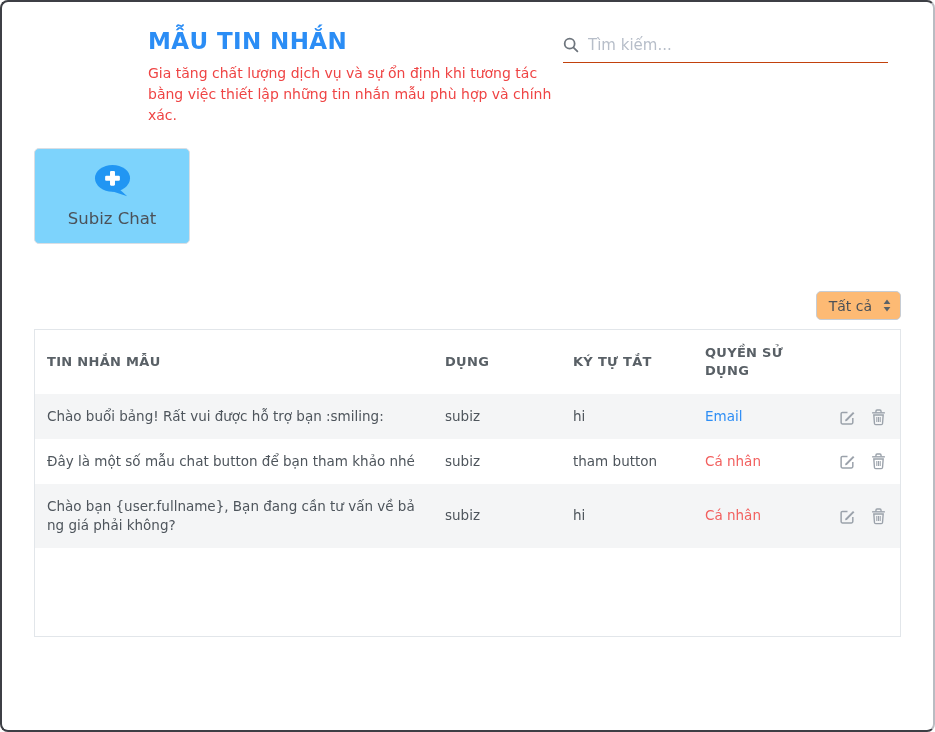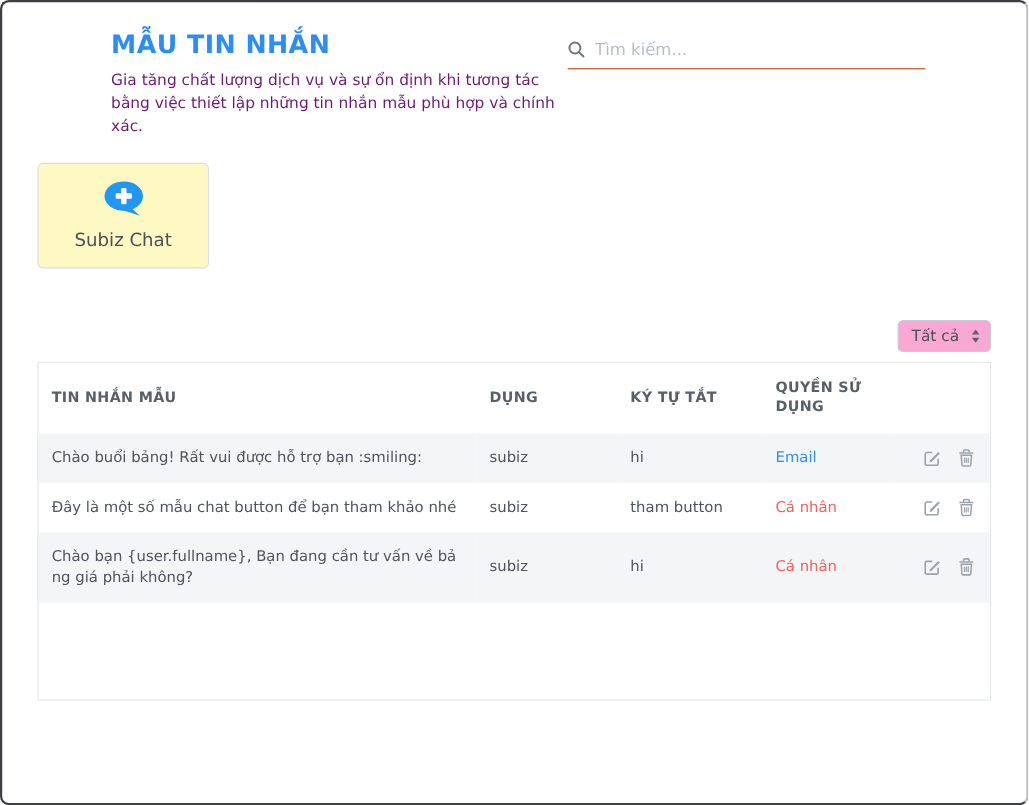--- a/index.html
+++ b/index.html
@@ -17,36 +17,36 @@
     background: #ffffff;
     overflow: hidden;
     position: relative;
   }
   .page {
     padding: 26px 32px 0 32px;
   }
   
   .header-row {
     display: flex;
-    justify-content: center;
+    justify-content: flex-end;
     align-items: flex-start;
     margin-left: 20px;
   }
   .page-title {
     font-size: 23px;
     font-weight: 600;
     color: #2b8df5;
     letter-spacing: 0.4px;
   }
   .page-subtitle {
     margin-top: 9px;
     width: 415px;
     font-size: 14px;
     line-height: 1.5;
-    color: #701a75;
+    color: #ef4444;
   }
   .search-box {
     margin-top: 8px;
     margin-right: 13px;
     width: 325px;
     display: flex;
     align-items: center;
     gap: 9px;
     border-bottom: 1px solid #c2410c;
     padding-bottom: 8px;
@@ -65,21 +65,21 @@
   .cards-row {
     margin-top: 22px;
     display: flex;
     gap: 19px;
   }
   .card-btn {
     width: 156px;
     height: 96px;
     border: 1px solid #d9dee4;
     border-radius: 5px;
-    background: #fef9c3;
+    background: #7dd3fc;
     display: flex;
     flex-direction: column;
     align-items: center;
     justify-content: center;
     gap: 11px;
     cursor: pointer;
   }
   .card-btn .card-label {
     font-size: 16.5px;
     color: #4b5158;
@@ -95,21 +95,21 @@
     height: 29px;
     min-width: 73px;
     padding: 0 9px 0 12px;
     border: 1px solid #c6ccd4;
     border-radius: 5px;
     display: inline-flex;
     align-items: center;
     gap: 11px;
     font-size: 14px;
     color: #4b5158;
-    background: #f9a8d4;
+    background: #fdba74;
     cursor: pointer;
   }
   
   .table-panel {
     margin-top: 9px;
     height: 308px;
     border: 1px solid #e2e6ea;
     background: #fff;
     overflow: hidden;
   }

